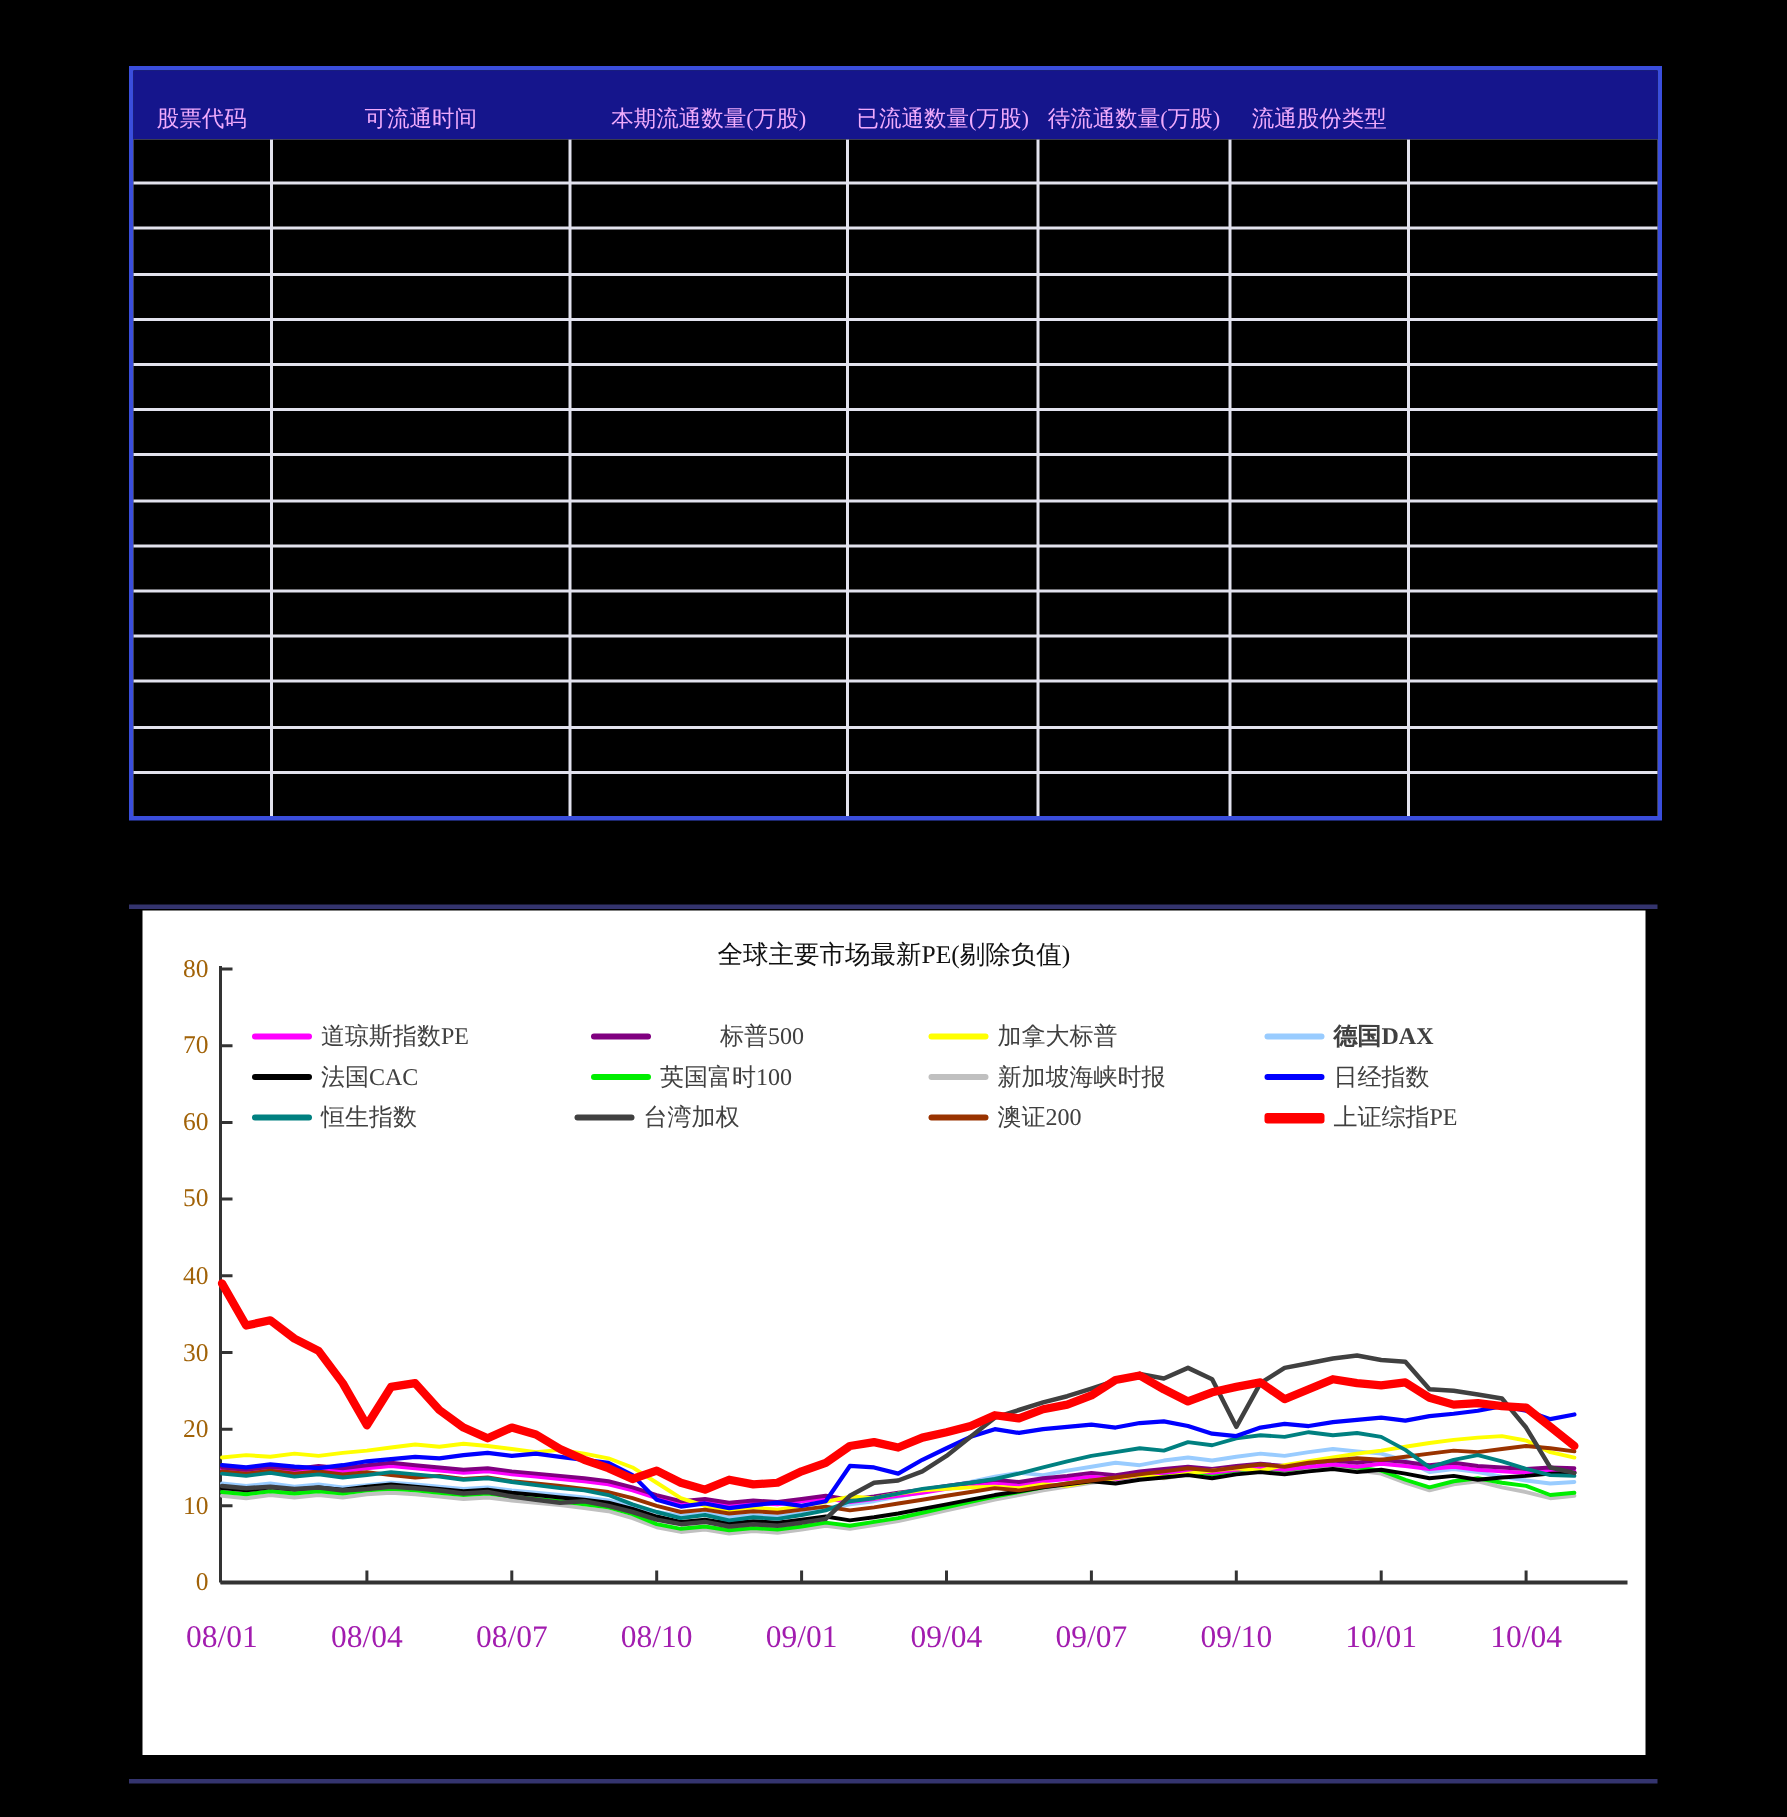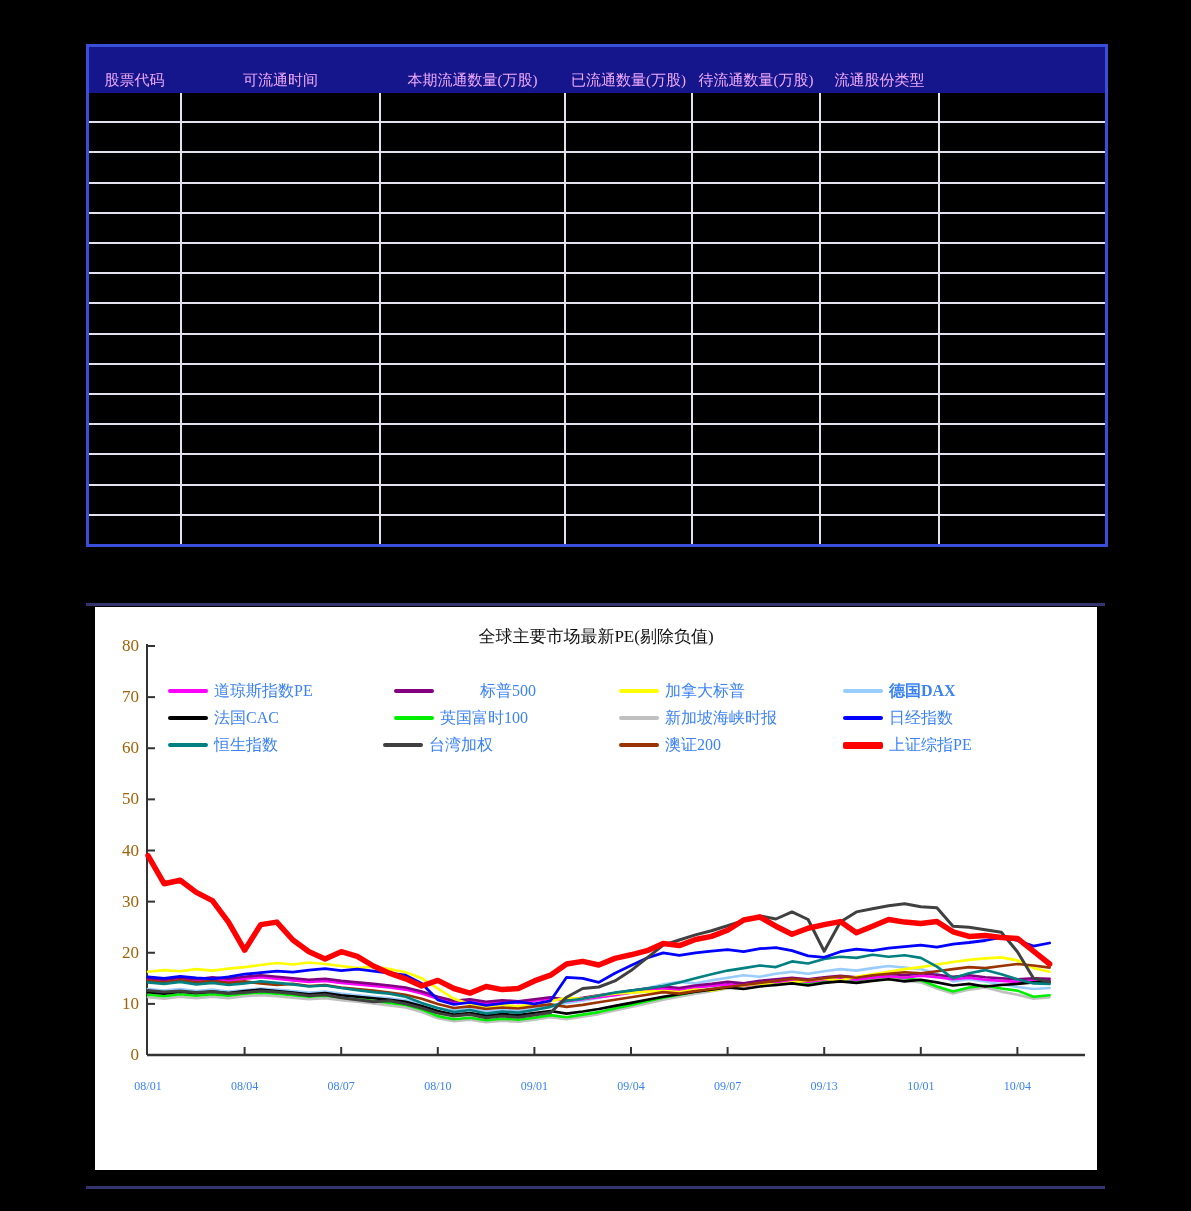--- a/index.html
+++ b/index.html
@@ -17,23 +17,23 @@
   .tbl-body .bcell{background:#000;}
   
   .rule{position:absolute;left:86px;width:1019px;height:3px;background:#34346E;}
   .rule.top{top:603px;}
   .rule.bottom{top:1186px;}
   .chart-panel{position:absolute;left:95px;top:607px;width:1002px;height:563px;
     background:#fff;color:#111;}
   .chart-title{position:absolute;left:0;right:0;top:18px;text-align:center;
     font-size:17px;color:#111;}
   .ylab{position:absolute;width:44px;text-align:right;font-size:17px;color:#a16207;}
-  .xlab{position:absolute;width:72px;text-align:center;font-size:12px;color:#3b82f6;}
+  .xlab{position:absolute;width:72px;text-align:center;font-size:21px;color:#a21caf;}
   .legend-item{position:absolute;height:20px;display:flex;align-items:center;
-    font-size:16px;color:#3b82f6;white-space:nowrap;}
+    font-size:16px;color:#404040;white-space:nowrap;}
   .legend-swatch{display:inline-block;width:40px;border-radius:2px;margin-right:6px;}
   svg{position:absolute;left:0;top:0;}
 </style>
 </head>
 <body>
 
 <div class="stock-table">
   <div class="tbl-header" id="tblHeader">
       <div class="hcell">股票代码</div>
       <div class="hcell">可流通时间</div>
@@ -251,19 +251,19 @@
       <div class="ylab" style="left: 0px; top: 438px;">0</div>
     </div>
   <div id="xLabels">
       <div class="xlab" style="left: 17px; top: 472px;">08/01</div>
       <div class="xlab" style="left: 113.6px; top: 472px;">08/04</div>
       <div class="xlab" style="left: 210.2px; top: 472px;">08/07</div>
       <div class="xlab" style="left: 306.8px; top: 472px;">08/10</div>
       <div class="xlab" style="left: 403.4px; top: 472px;">09/01</div>
       <div class="xlab" style="left: 500px; top: 472px;">09/04</div>
       <div class="xlab" style="left: 596.6px; top: 472px;">09/07</div>
-      <div class="xlab" style="left: 693.2px; top: 472px;">09/13</div>
+      <div class="xlab" style="left: 693.2px; top: 472px;">09/10</div>
       <div class="xlab" style="left: 789.8px; top: 472px;">10/01</div>
       <div class="xlab" style="left: 886.4px; top: 472px;">10/04</div>
     </div>
 </div>
 
 <div class="rule bottom"></div>
 
 </body></html>

